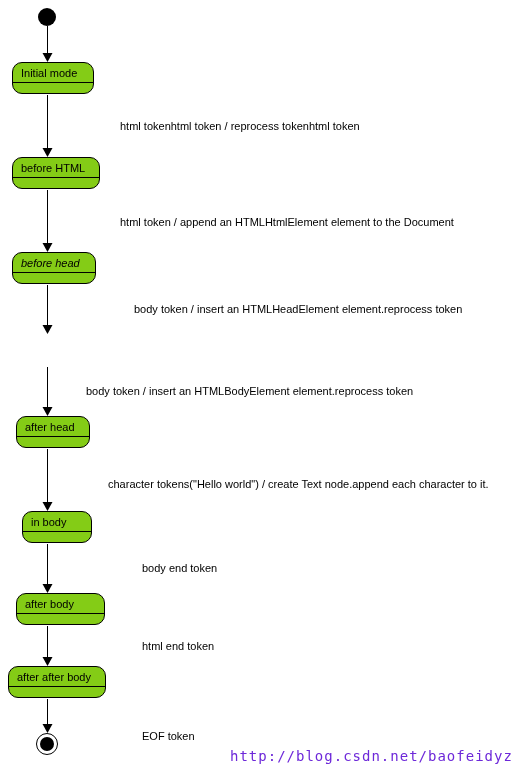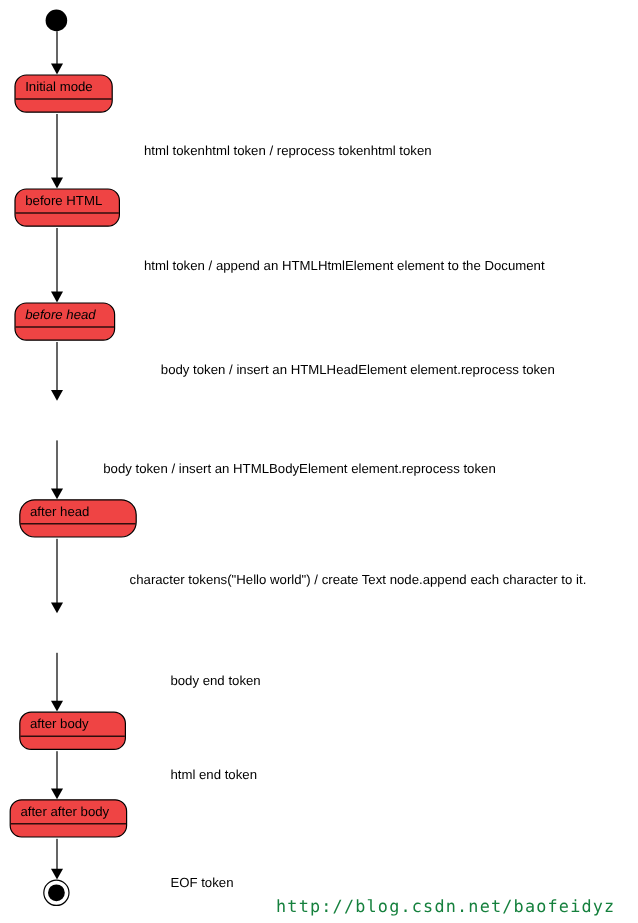--- a/index.html
+++ b/index.html
@@ -41,21 +41,21 @@
       content: '';
       width: 14px;
       height: 14px;
       background: #000;
       border-radius: 50%;
     }
     .state-box {
       position: absolute;
       border: 1px solid #000;
       border-radius: 10px;
-      background: #ef4444;
+      background: #84cc16;
       padding: 4px 8px 10px 8px;
       min-width: 70px;
     }
     .state-title {
       text-align: left;
       padding-bottom: 3px;
       border-bottom: 1px solid #000;
       white-space: nowrap;
       margin-left: -8px;
       margin-right: -8px;
@@ -76,21 +76,21 @@
       border-top: 9px solid #000;
       transform: translateX(-4.5px);
     }
     .transition-label {
       position: absolute;
       white-space: nowrap;
       font-size: 11px;
     }
     .watermark {
       position: absolute;
-      color: #15803d;
+      color: #6d28d9;
       font-size: 14px;
       font-family: monospace;
       letter-spacing: 1px;
     }
   </style>
 </head>
 <body>
 
 <div class="diagram">
 
@@ -121,28 +121,31 @@
 
   <div class="arrow-line" style="left: 47px; top: 285px; height: 42px;"></div>
   <div class="arrow-head" style="left: 47px; top: 325px;"></div>
   <div class="transition-label" style="left: 86px; top: 303px; padding-left: 48px;">body token / insert an HTMLHeadElement element.reprocess token</div>
 
 
   <div class="arrow-line" style="left: 47px; top: 367px; height: 42px;"></div>
   <div class="arrow-head" style="left: 47px; top: 407px;"></div>
   <div class="transition-label" style="left: 86px; top: 385px;">body token / insert an HTMLBodyElement element.reprocess token</div>
 
-  <div class="state-box" style="left: 16px; top: 416px; width: 98px; border-radius: 13px;">
+  <div class="state-box" style="left: 16px; top: 416px; width: 74px;">
     <div class="state-title">after head</div>
   </div>
 
   <div class="arrow-line" style="left: 47px; top: 449px; height: 55px;"></div>
   <div class="arrow-head" style="left: 47px; top: 502px;"></div>
   <div class="transition-label" style="left: 108px; top: 478px;">character tokens("Hello world") / create Text node.append each character to it.</div>
 
+  <div class="state-box" style="left: 22px; top: 511px; width: 62px;">
+    <div class="state-title">in body</div>
+  </div>
 
   <div class="arrow-line" style="left: 47px; top: 544px; height: 42px;"></div>
   <div class="arrow-head" style="left: 47px; top: 584px;"></div>
   <div class="transition-label" style="left: 142px; top: 562px;">body end token</div>
 
   <div class="state-box" style="left: 16px; top: 593px; width: 89px;">
     <div class="state-title">after body</div>
   </div>
 
   <div class="arrow-line" style="left: 47px; top: 626px; height: 33px;"></div>

